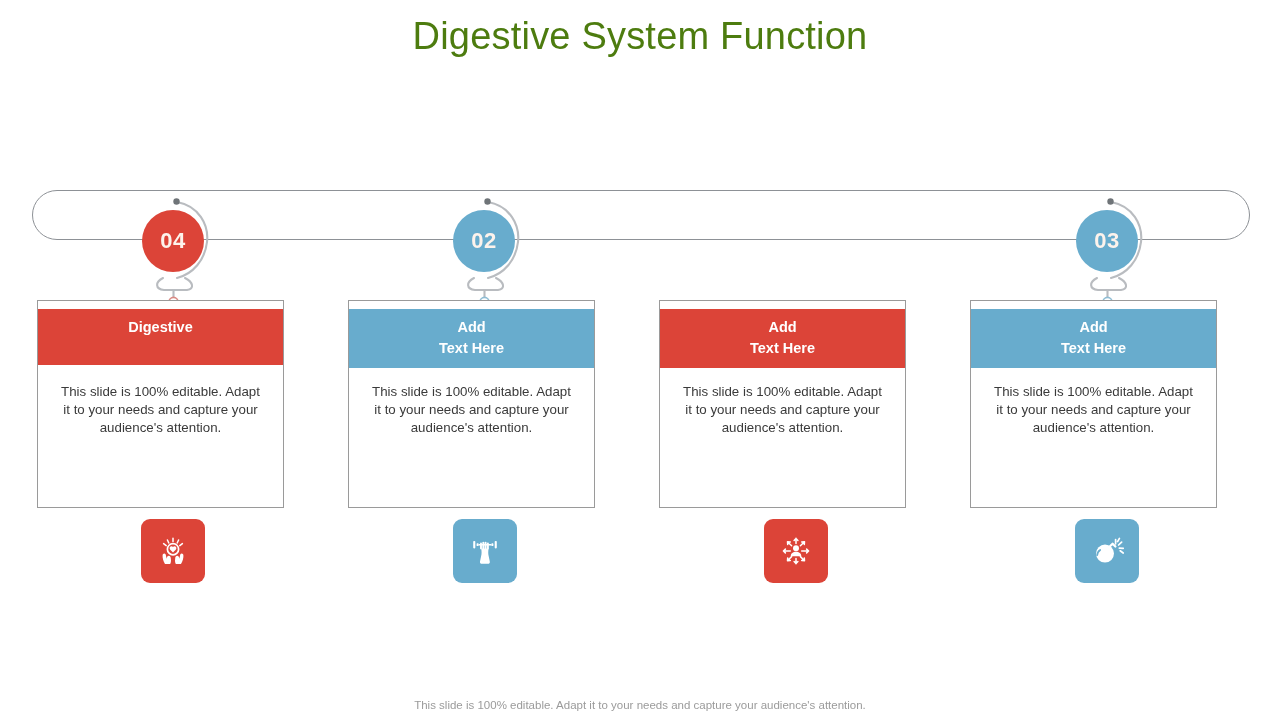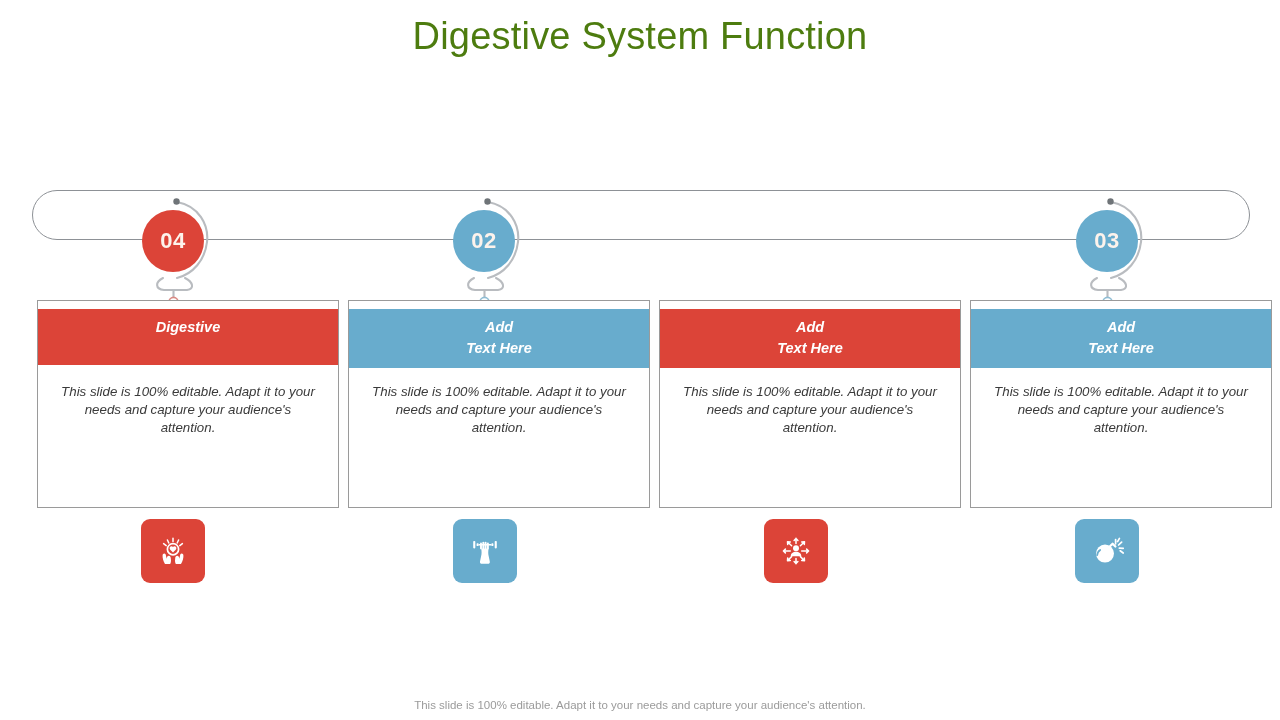--- a/index.html
+++ b/index.html
@@ -60,27 +60,26 @@
     font-size:22px;
     font-weight:700;
     letter-spacing:0.5px;
     z-index:2;
   }
 
   
   .card{
     position:absolute;
     top:300px;
-    width:302px;
+    width:247px;
     height:208px;
     border:1px solid #9a9a9a;
     background:#ffffff;
     box-sizing:border-box;
     z-index:3;
-    font-style:italic;
   }
   .card-1{left:37px;}
   .card-2{left:348px;}
   .card-3{left:659px;}
   .card-4{left:970px;}
 
   .card-head{
     position:absolute;
     left:0;right:0;
     top:8px;

